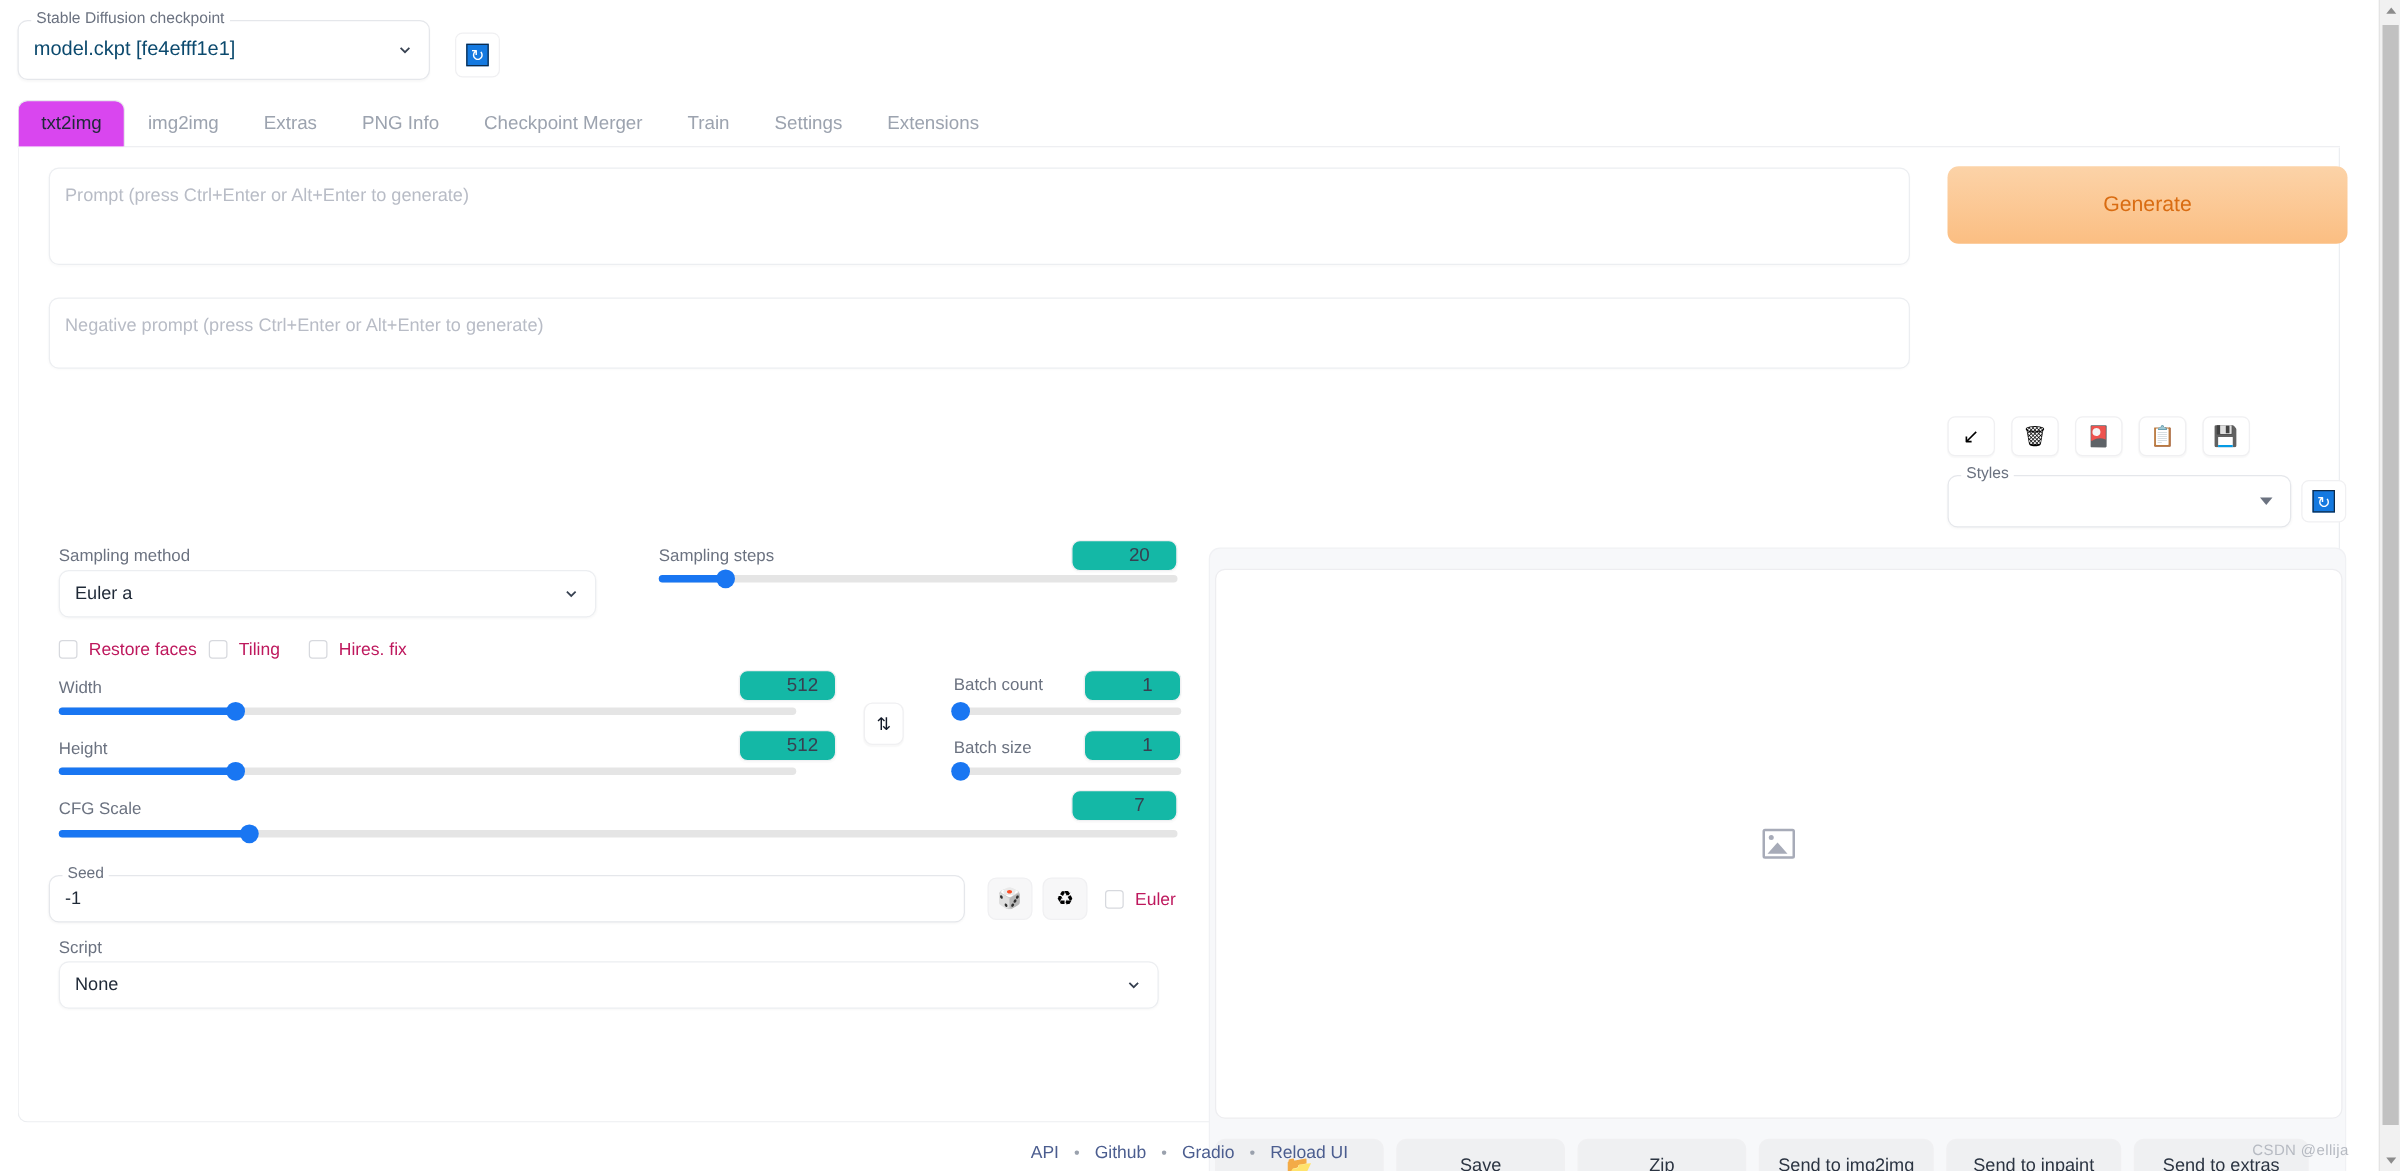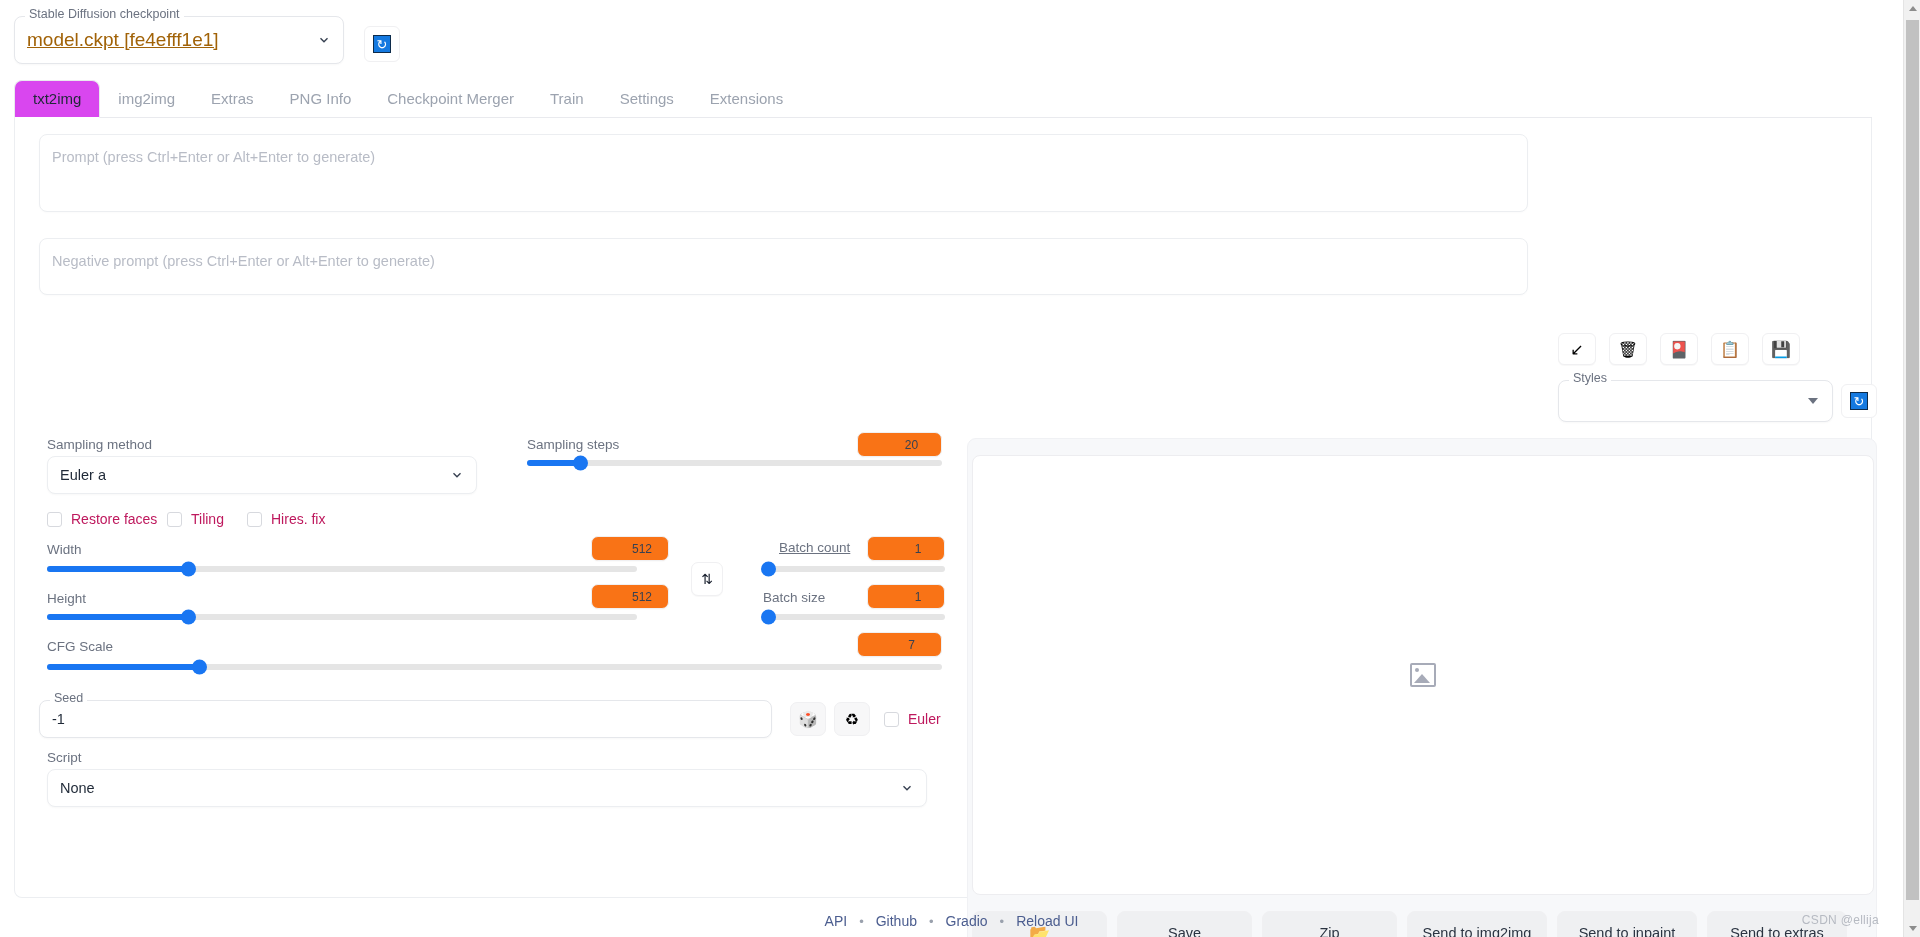--- a/index.html
+++ b/index.html
@@ -72,23 +72,22 @@
     padding: 0 4px;
     font-size: 12.5px;
     color: #6b7280;
     line-height: 1;
     white-space: nowrap;
   }
   .ckpt-value {
     position: absolute;
     left: 12px; top: 50%;
     transform: translateY(-50%);
-    font-size: 19px;
-    color: #a16207;
-    text-decoration: underline;
+    font-size: 16px;
+    color: #0c4a6e;
   }
   .chevron {
     position: absolute;
     right: 12px; top: 50%;
     transform: translateY(-50%);
     width: 14px; height: 14px;
     color: #374151;
   }
   .refresh-btn {
     position: absolute; left: 364px; top: 26px;
@@ -240,23 +239,23 @@
     width: 15px; height: 15px;
     margin-left: -7.5px;
     transform: translateY(-50%);
     background: #1976f2; border-radius: 50%;
   }
 
   .numbox {
     position: absolute;
     border: 1px solid #f0f0f2;
     border-radius: 7px;
-    background: #f97316;
-    display: flex; align-items: center; justify-content: center;
-    font-size: 12px; color: #374151;
+    background: #14b8a6;
+    display: flex; align-items: center; justify-content: center;
+    font-size: 15px; color: #374151;
     box-shadow: 0 1px 1px rgba(0,0,0,0.02);
     padding-left: 24px;
   }
 
   .cbx-row { position: absolute; display: flex; align-items: center; }
   .cbx {
     width: 15px; height: 15px;
     border: 1px solid #d7d9de;
     border-radius: 3px;
     background: #fff;
@@ -413,20 +412,21 @@
 
   <div class="content">
 
     <div class="prompt-box" id="prompt-main">
       <span class="ph">Prompt (press Ctrl+Enter or Alt+Enter to generate)</span>
     </div>
     <div class="prompt-box" id="prompt-neg">
       <span class="ph">Negative prompt (press Ctrl+Enter or Alt+Enter to generate)</span>
     </div>
 
+    <div class="gen-btn">Generate</div>
 
     <div class="tool-row">
       <div class="tool-btn">
         <span>↙</span>
       </div>
       <div class="tool-btn">
         <span>🗑</span>
       </div>
       <div class="tool-btn">
         <span>🎴</span>
@@ -495,21 +495,21 @@
       <div class="slider" style="left:8px;top:176px;width:590px;">
         <div class="track"></div>
         <div class="fill" style="width:24%"></div>
         <div class="knob" style="left:24%"></div>
       </div>
 
       <div class="swap-btn" style="left:652px;top:124px;">
         <span>⇅</span>
       </div>
 
-      <div class="lbl" style="position:absolute;left:740px;top:103px;text-decoration:underline;">Batch count</div>
+      <div class="lbl" style="position:absolute;left:724px;top:103px;">Batch count</div>
       <div class="numbox" style="left:828px;top:98px;width:78px;height:25px;">1</div>
       <div class="slider" style="left:724px;top:128px;width:182px;">
         <div class="track"></div>
         <div class="fill" style="width:0%"></div>
         <div class="knob" style="left:3%"></div>
       </div>
 
       <div class="lbl" style="position:absolute;left:724px;top:153px;">Batch size</div>
       <div class="numbox" style="left:828px;top:146px;width:78px;height:25px;">1</div>
       <div class="slider" style="left:724px;top:176px;width:182px;">

